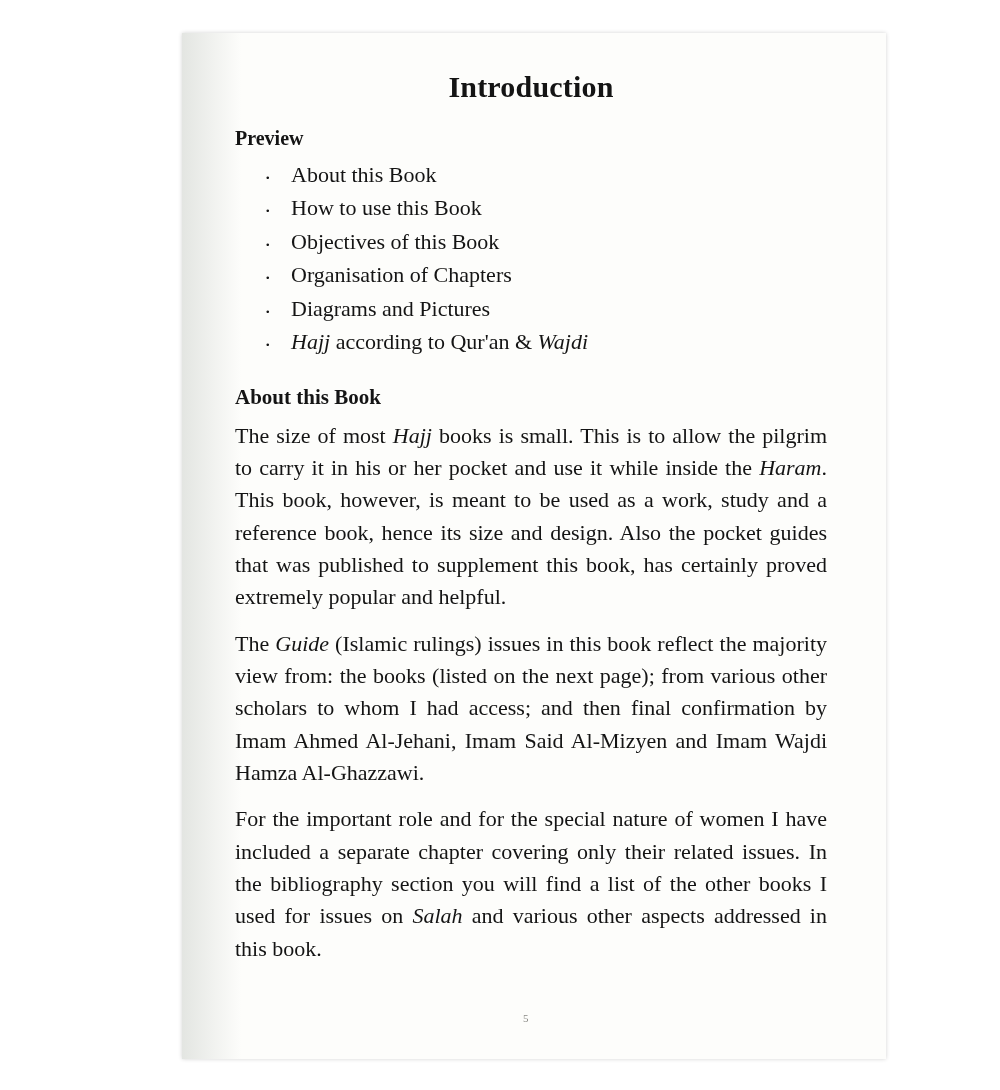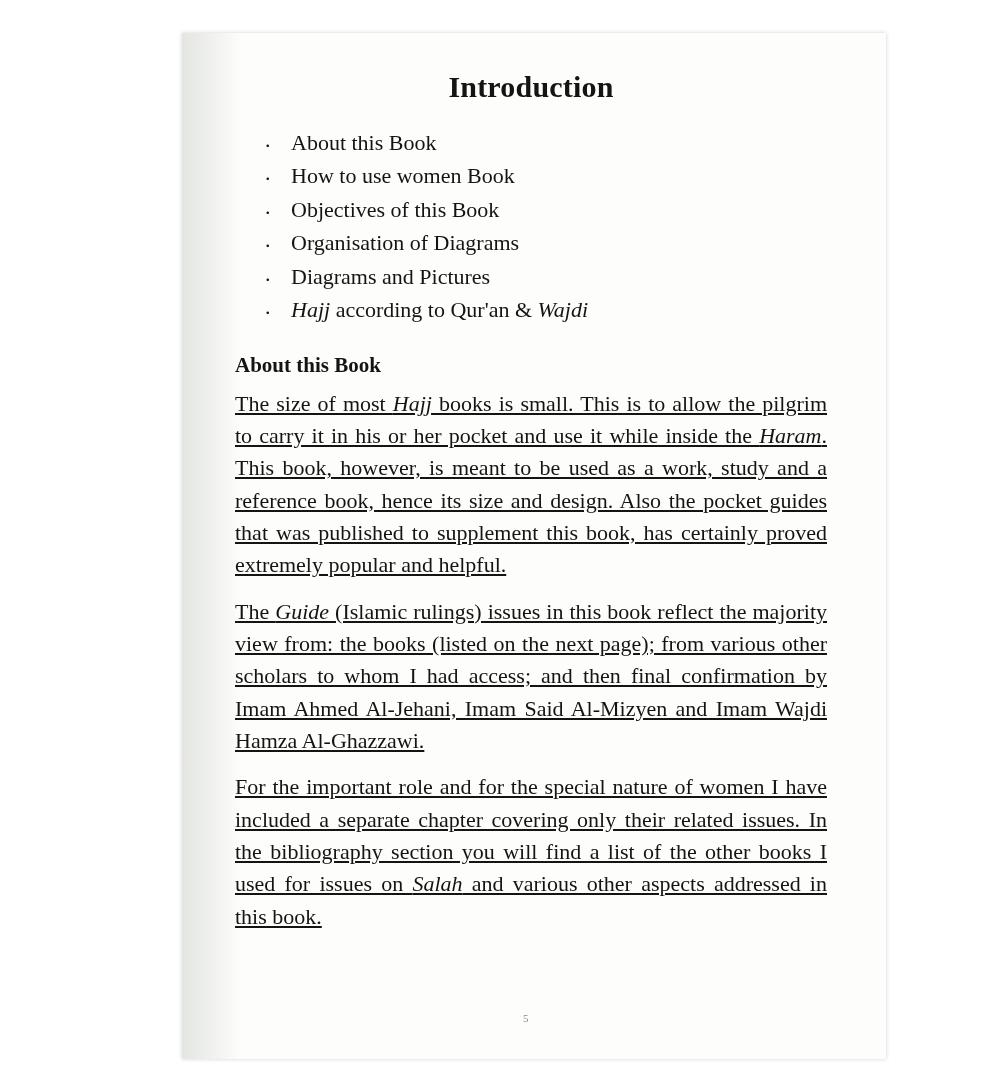--- a/index.html
+++ b/index.html
@@ -95,21 +95,20 @@
     font-size: 21px;
     font-weight: bold;
     margin: 0 0 10px 0;
   }
   p.body-par {
     font-size: 22px;
     line-height: 1.47;
     margin: 0 0 14px 0;
     text-align: justify;
     text-justify: inter-word;
-    text-decoration: underline;
   }
   p.body-par .ital {
     font-style: italic;
   }
   .pg-mark {
     position: absolute;
     left: 487px;
     top: 1012px;
     font-size: 11px;
     color: #8a8a86;
@@ -121,26 +120,27 @@
 
 <div class="page-scan">
   <div class="paper"></div>
   <div class="gutter"></div>
 
   <div class="content">
 
     <h1 class="title">Introduction</h1>
 
 
+    <h2 class="section-head">Preview</h2>
 
     <ul class="preview-list">
       <li><span>About this Book</span></li>
-      <li><span>How to use women Book</span></li>
+      <li><span>How to use this Book</span></li>
       <li><span>Objectives of this Book</span></li>
-      <li><span>Organisation of Diagrams</span></li>
+      <li><span>Organisation of Chapters</span></li>
       <li><span>Diagrams and Pictures</span></li>
       <li><span class="ital">Hajj</span><span> according to Qur'an &amp; </span><span class="ital">Wajdi</span></li>
     </ul>
 
     <h2 class="about-head">About this Book</h2>
 
     <p class="body-par">
       <span>The size of most </span><span class="ital">Hajj</span><span> books is small. This is to allow the pilgrim to carry it in his or her pocket and use it while inside the </span><span class="ital">Haram</span><span>. This book, however, is meant to be used as a work, study and a reference book, hence its size and design. Also the pocket guides that was published to supplement this book, has certainly proved extremely popular and helpful.</span>
     </p>
 

